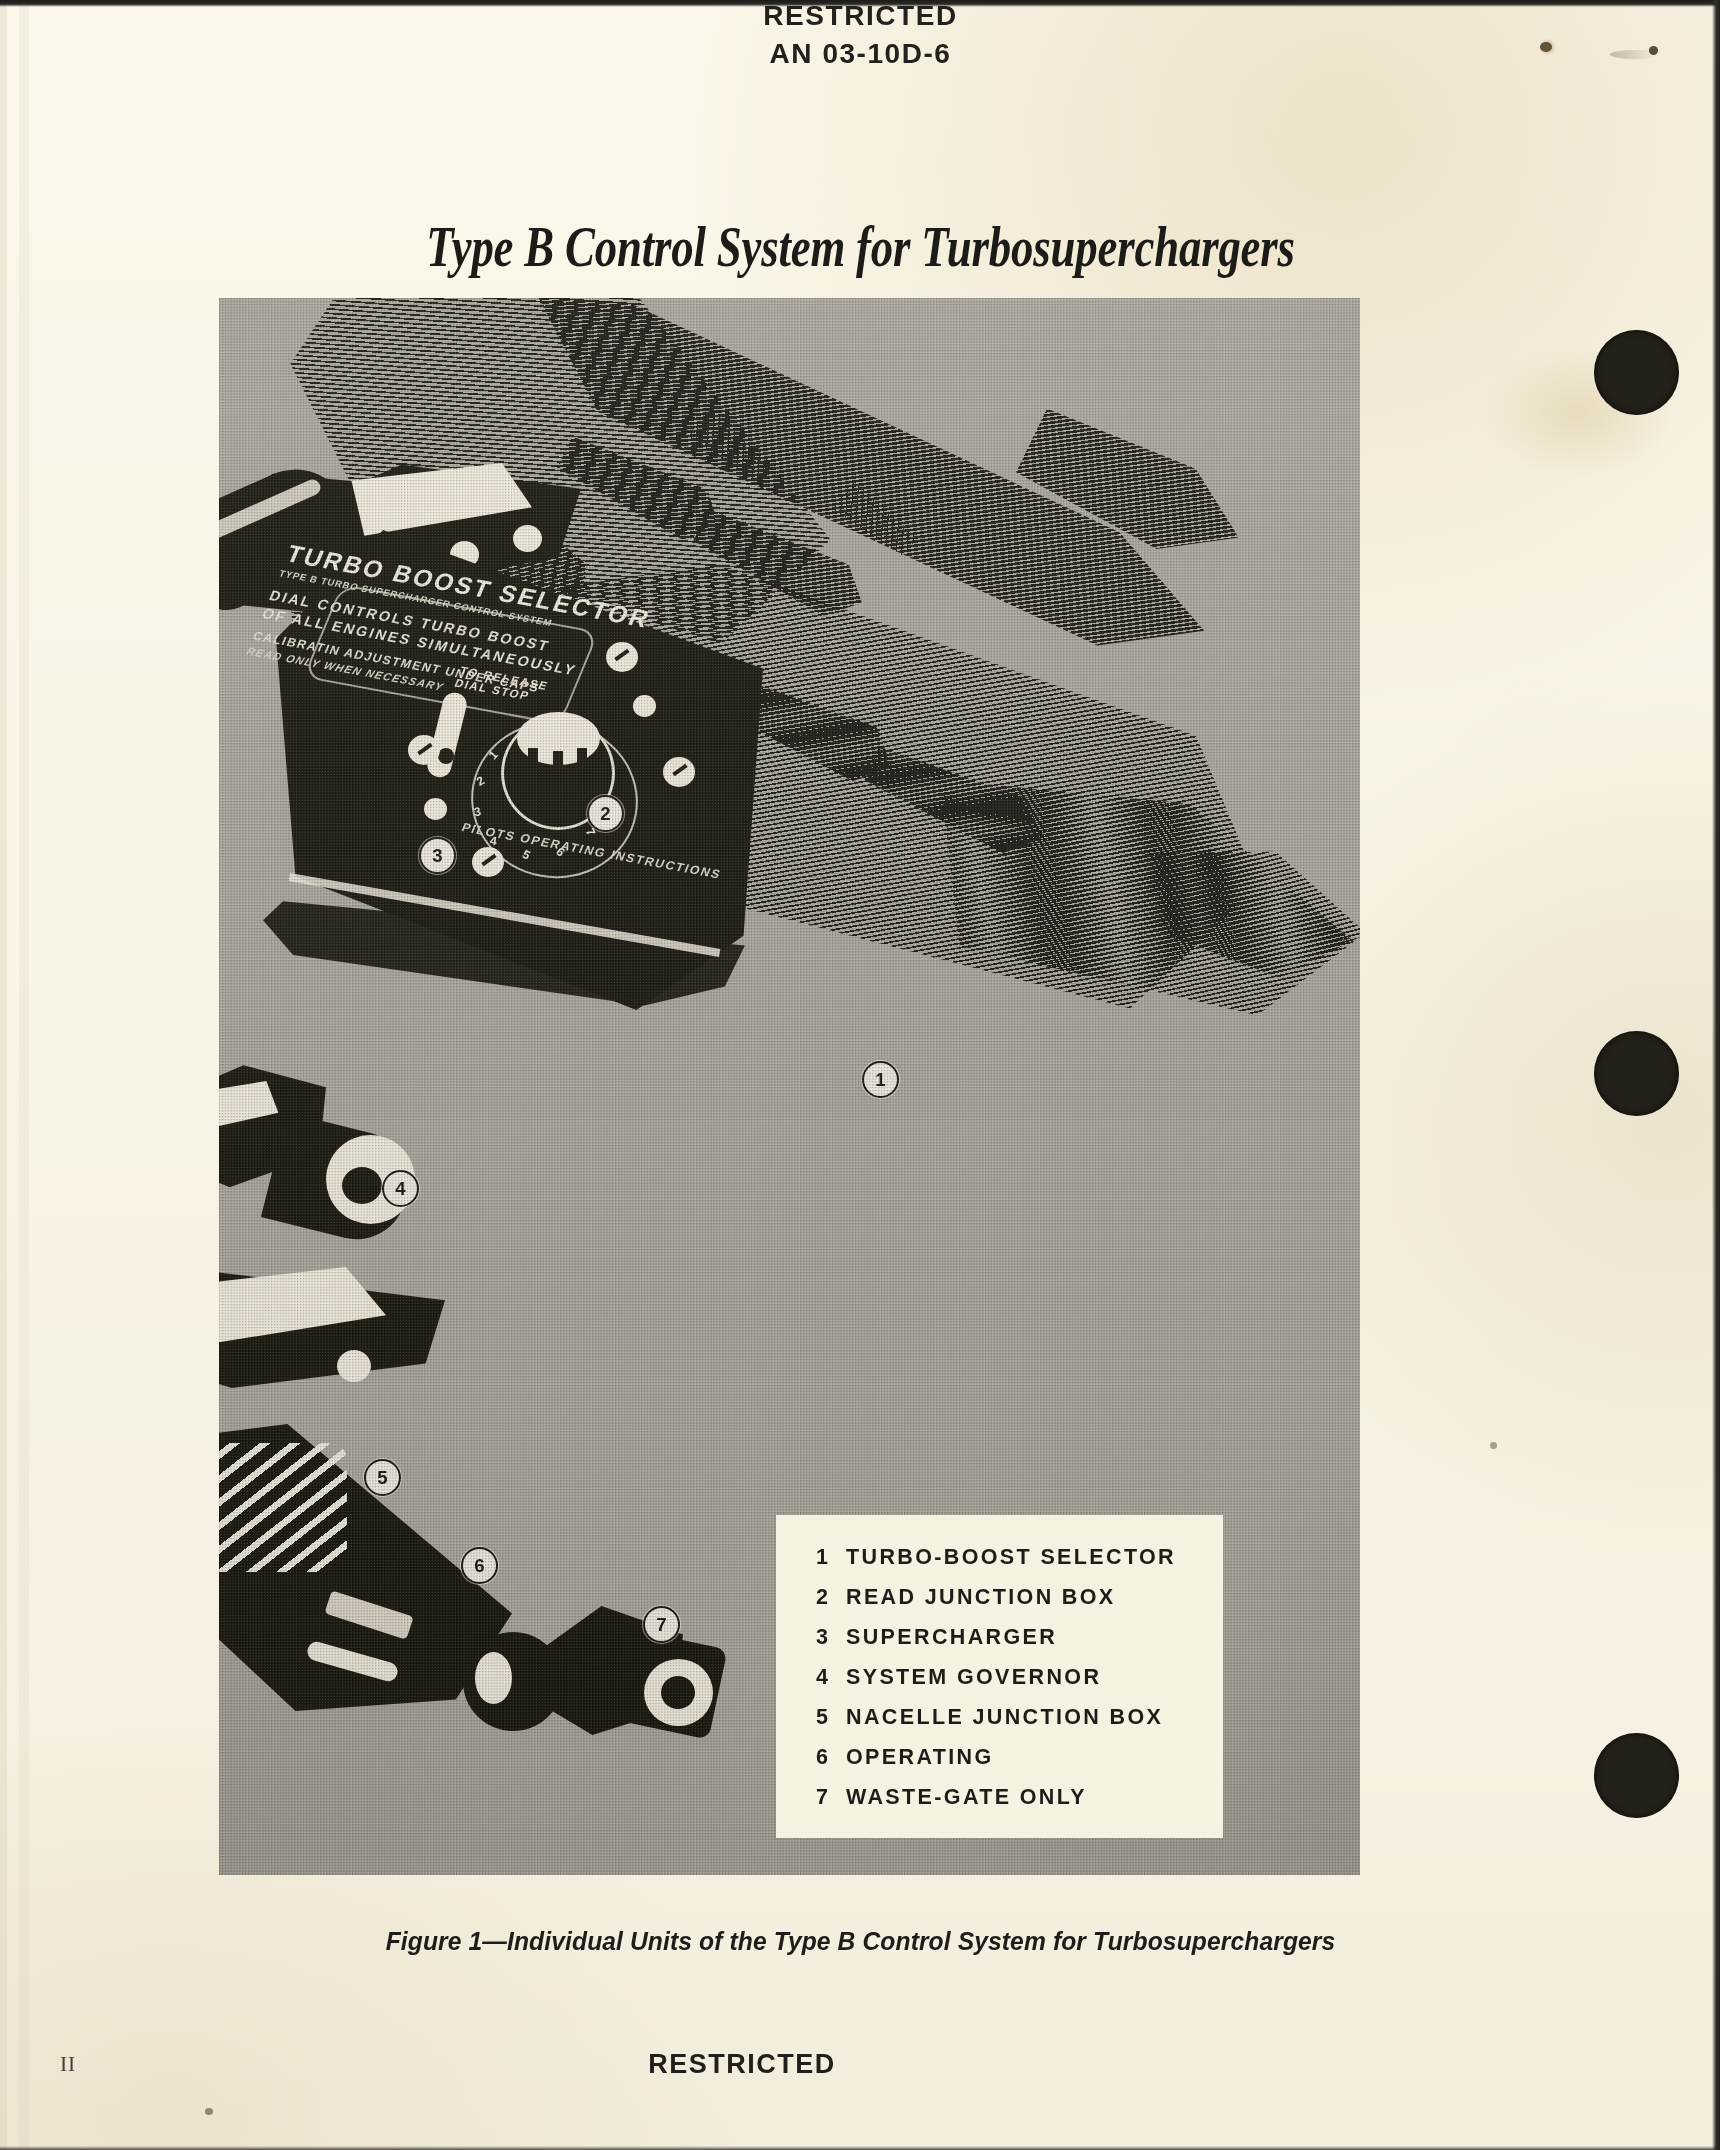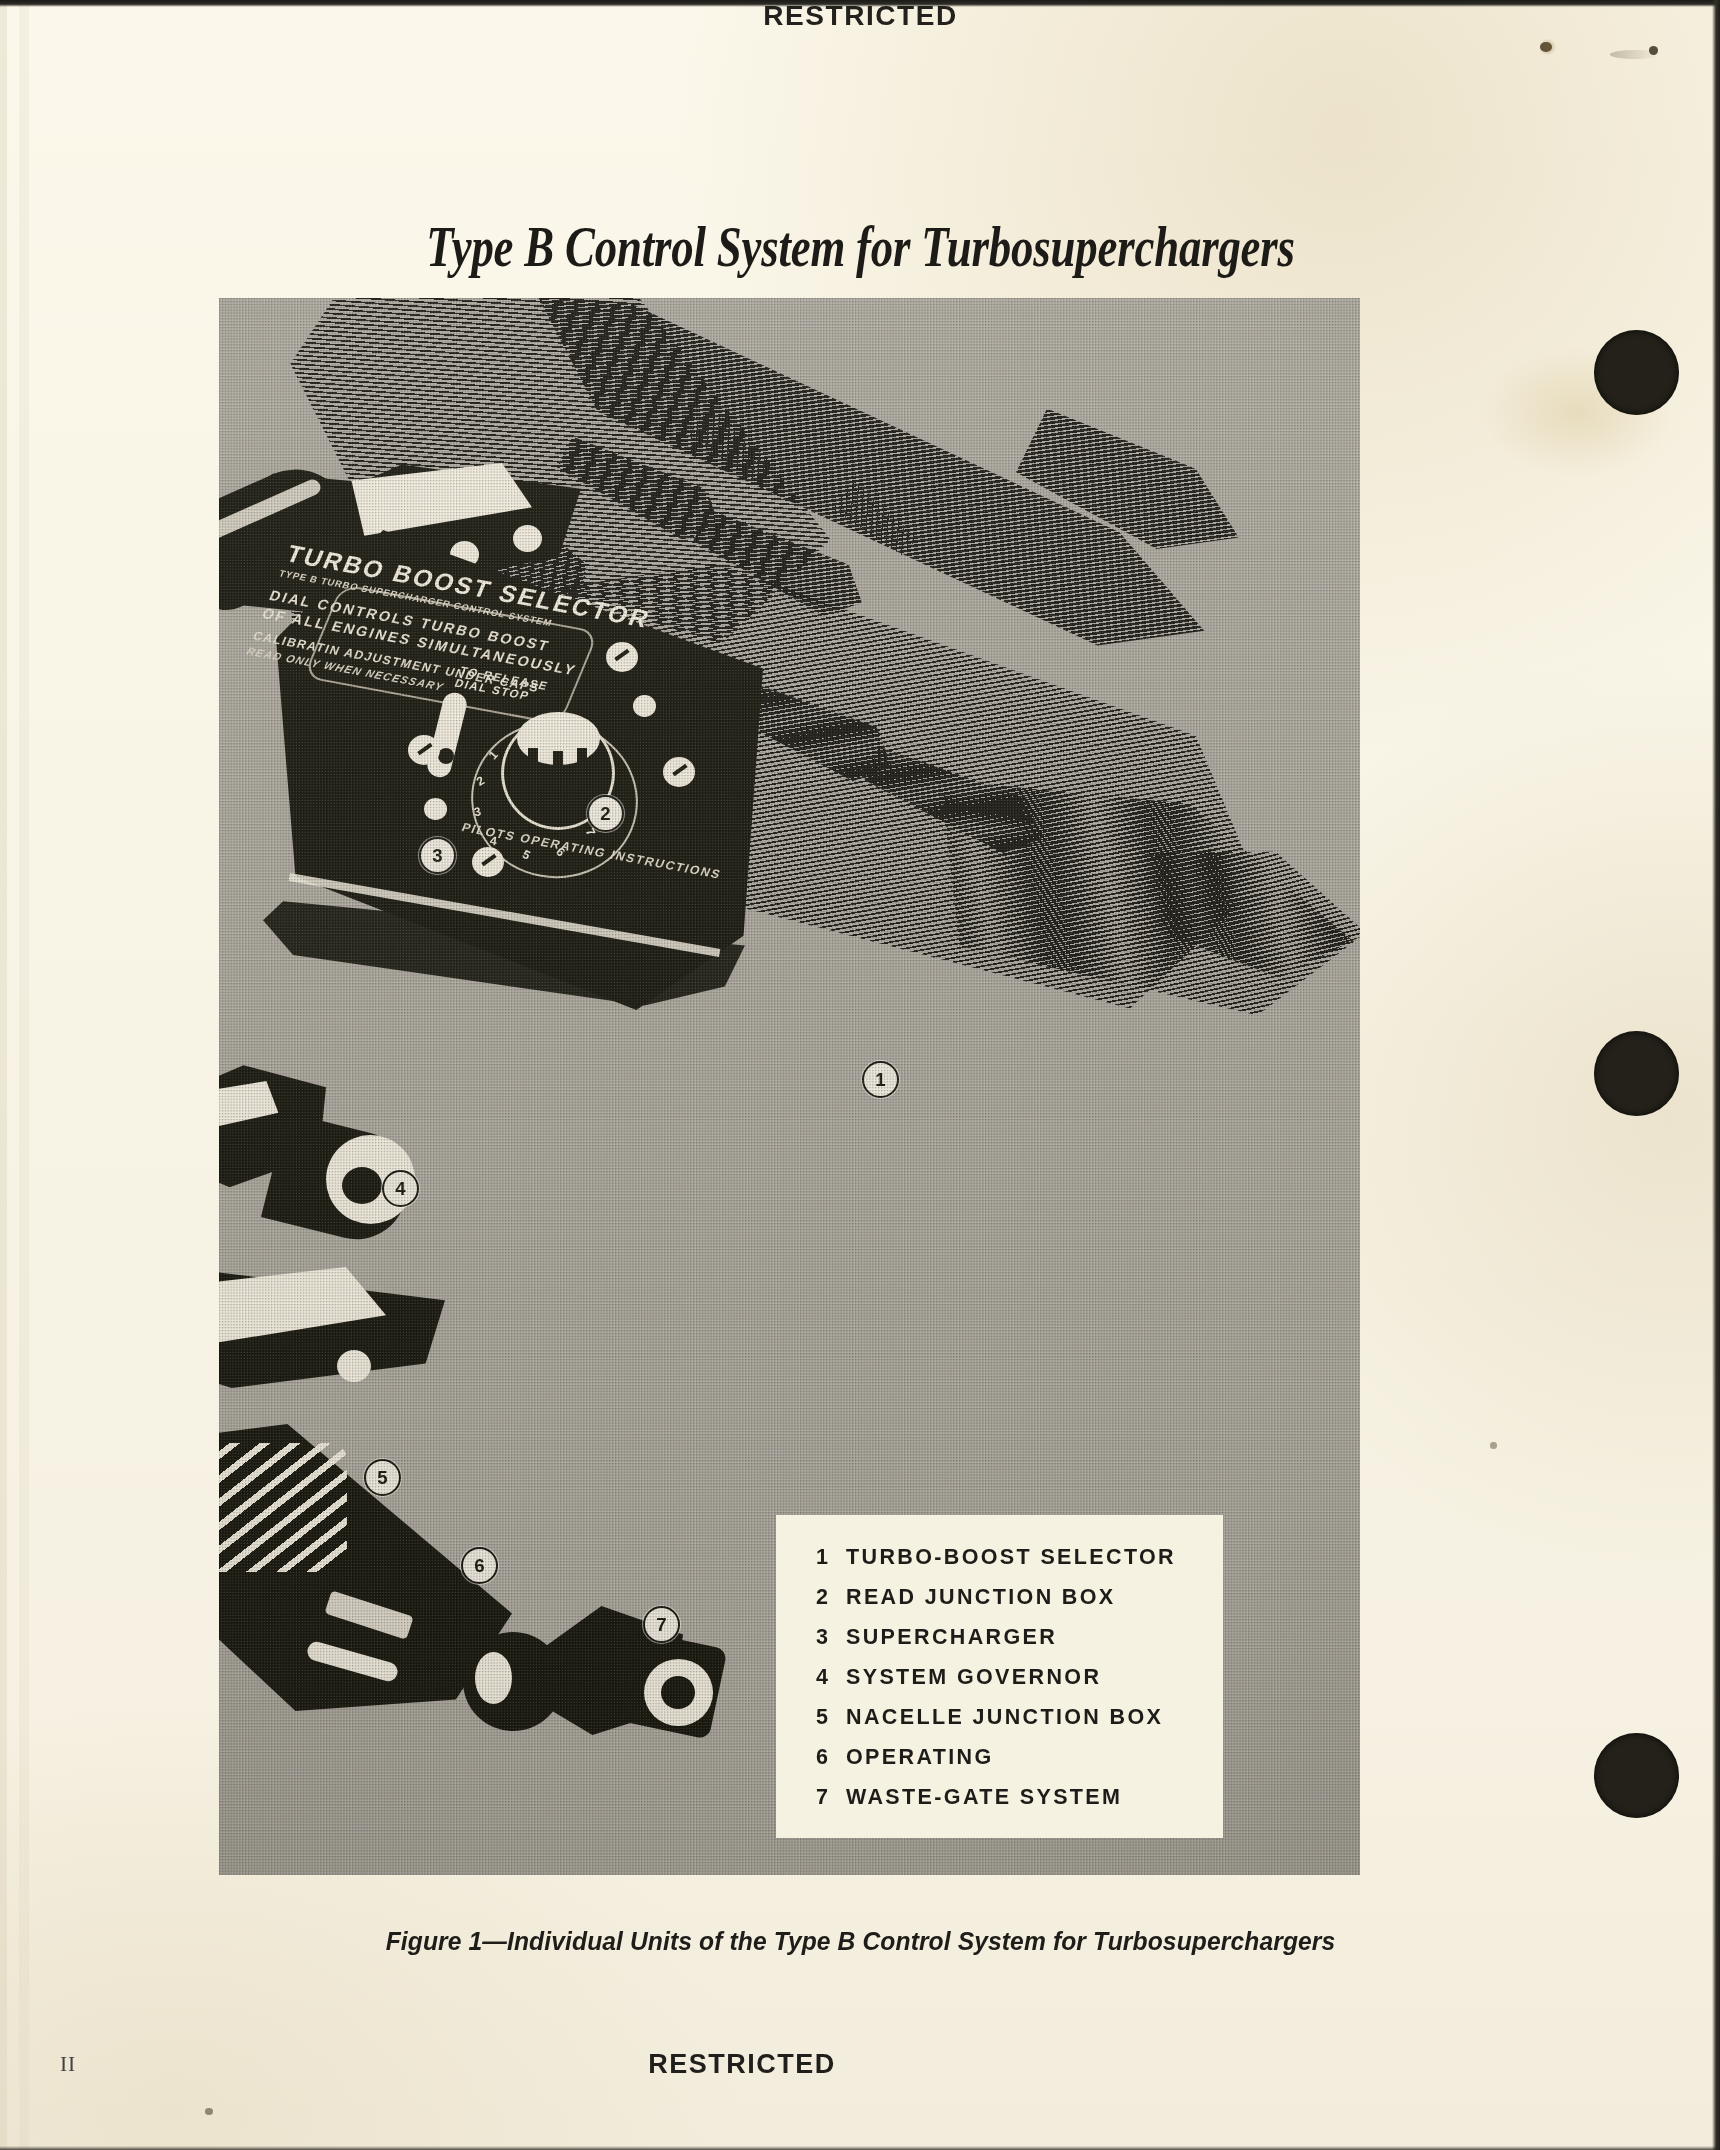--- a/index.html
+++ b/index.html
@@ -171,20 +171,21 @@
   <div class="spot" style="left:205px;top:2108px;width:8px;height:6.5px;background:rgba(70,58,36,.55);"></div>
   <div class="spot" style="left:1490px;top:1442px;width:6.5px;height:6.5px;background:rgba(80,66,40,.45);"></div>
   <div class="spot" style="left:1477px;top:344px;width:201px;height:136px;border-radius:48%;background:radial-gradient(ellipse,rgba(226,212,176,.70),rgba(0,0,0,0) 68%);"></div>
 
   <div class="punch-hole" style="left:1594px;top:330px;"></div>
   <div class="punch-hole" style="left:1594px;top:1031px;"></div>
   <div class="punch-hole" style="left:1594px;top:1733px;"></div>
 
   <div id="header">
     <div id="header-classification">RESTRICTED</div>
+    <div id="header-manual-number">AN 03-10D-6</div>
   </div>
 
   <div id="page-title">Type B Control System for Turbosuperchargers</div>
 
   <div id="figure-plate">
 
     <div style="position:absolute;left:0;top:0;width:1141px;height:860px;">
 
       <div class="art hatch" style="left:14.3px;top:29px;width:545px;height:373px;
                   transform:rotate(38deg);transform-origin:70% 60%;
@@ -408,21 +409,21 @@
       <li>
         <span class="legend-index">5</span>
         <span class="legend-label">NACELLE JUNCTION BOX</span>
       </li>
       <li>
         <span class="legend-index">6</span>
         <span class="legend-label">OPERATING</span>
       </li>
       <li>
         <span class="legend-index">7</span>
-        <span class="legend-label">WASTE-GATE SYSTEM</span>
+        <span class="legend-label">WASTE-GATE ONLY</span>
       </li>
     </ul>
   </div>
 
   <div id="figure-caption">Figure 1—Individual Units of the Type B Control System for Turbosuperchargers</div>
 
   <div id="footer-page-number">II</div>
   <div id="footer-classification">RESTRICTED</div>
 
 </div>

